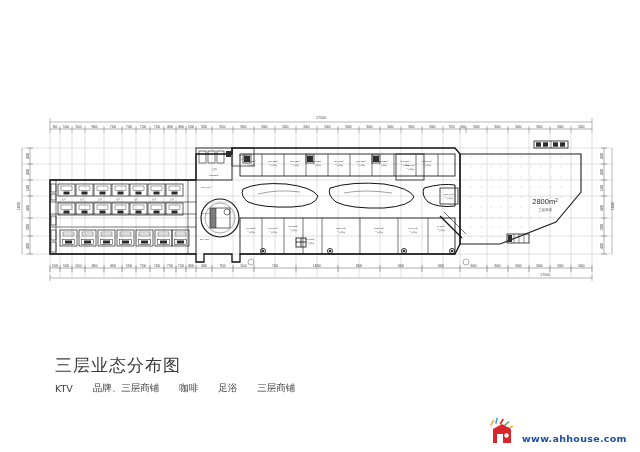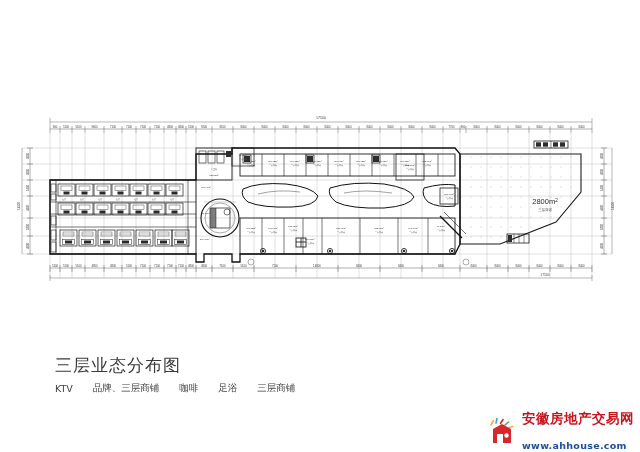--- a/index.html
+++ b/index.html
@@ -558,16 +558,15 @@
         <line x1="18" y1="9" x2="21.5" y2="6" stroke="#4caf50"></line>
         <line x1="21" y1="12" x2="25.5" y2="10.5" stroke="#f2b233"></line>
       </g>
       <path d="M6 13 L24 13 L24 27 L6 27 Z" fill="#d8262c"></path>
       <path d="M6 13 L15 8 L24 13 Z" fill="#d8262c"></path>
       <path d="M10 18 L16 18 L16 27 L10 27 Z" fill="#ffffff"></path>
       <circle cx="19.5" cy="19.5" r="2.2" fill="#ffffff"></circle>
     </svg>
   </div>
   <div id="wm-text">
-    <div id="wm-cn">安徽房地产交易网</div>
     <div id="wm-url">www.ahhouse.com</div>
   </div>
 </div>
 
 </body></html>

